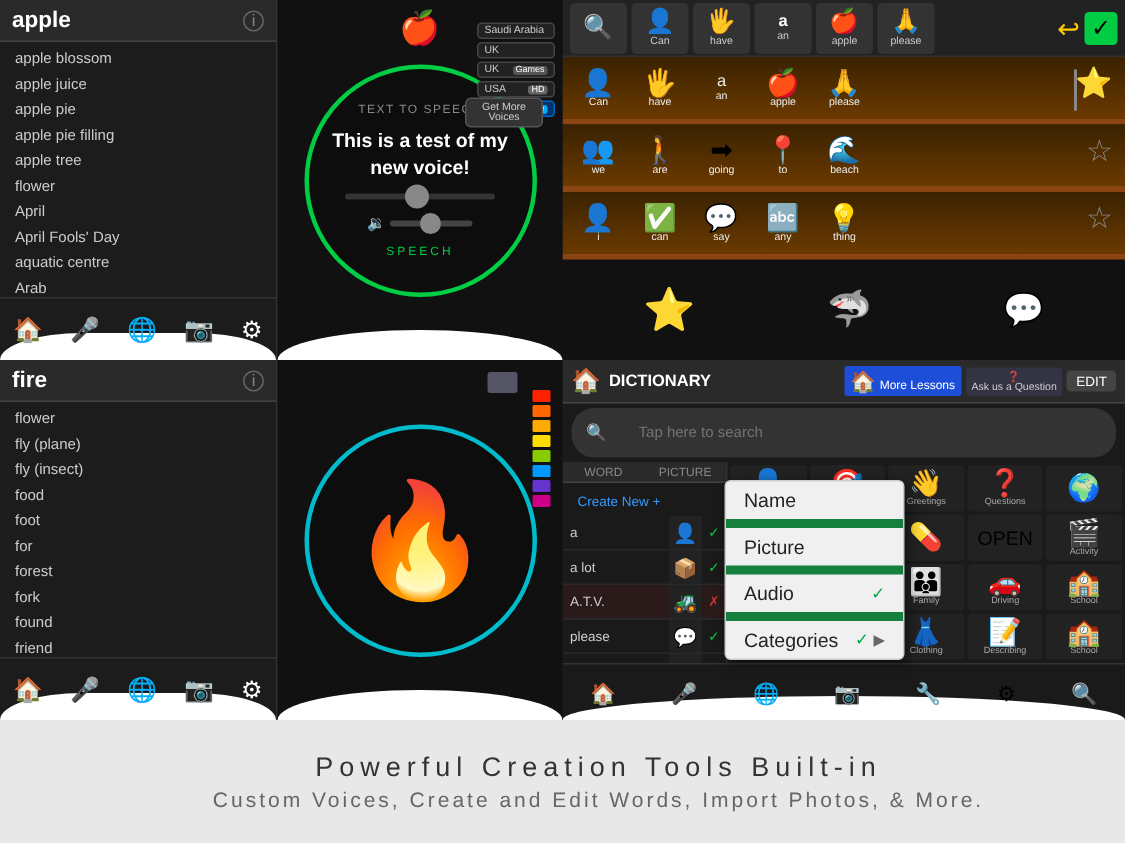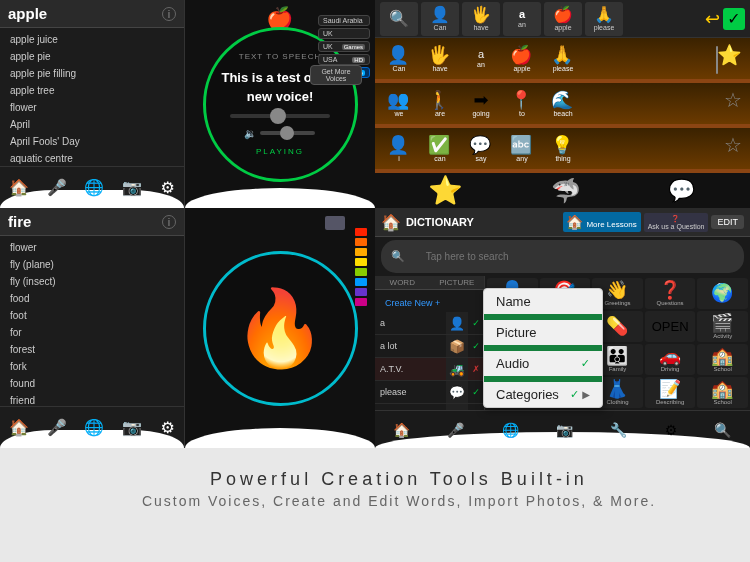--- a/index.html
+++ b/index.html
@@ -13,21 +13,21 @@
 
     .main-container {
       width: 750px;
       height: 562px;
       display: flex;
       flex-direction: column;
     }
 
     .top-section {
       display: flex;
-      height: 208px;
+      height: 240px;
       background: #1a1a1a;
     }
 
     .bottom-section {
       display: flex;
       height: 240px;
       background: #1a1a1a;
     }
 
     .footer-section {
@@ -473,20 +473,21 @@
 <div class="main-container">
 
   <div class="top-section">
 
     <div class="left-panel">
       <div class="panel-header">
         <span class="panel-title">apple</span>
         <div class="info-icon">i</div>
       </div>
       <div class="word-list">
+        <div class="word-item">apple blossom</div>
         <div class="word-item">apple juice</div>
         <div class="word-item">apple pie</div>
         <div class="word-item">apple pie filling</div>
         <div class="word-item">apple tree</div>
         <div class="word-item">flower</div>
         <div class="word-item">April</div>
         <div class="word-item">April Fools' Day</div>
         <div class="word-item">aquatic centre</div>
         <div class="word-item">Arab</div>
 
@@ -511,21 +512,21 @@
           <div style="width:16px;height:16px;background:#888;border-radius:50%;position:absolute;top:-6px;left:40px;"></div>
         </div>
         <div style="display:flex;gap:10px;margin-top:10px;">
           <div style="display:flex;align-items:center;gap:3px;">
             <span style="color:#666;font-size:10px;">🔉</span>
             <div style="width:55px;height:4px;background:#444;border-radius:2px;position:relative;">
               <div style="width:14px;height:14px;background:#888;border-radius:50%;position:absolute;top:-5px;left:20px;"></div>
             </div>
           </div>
         </div>
-        <span class="playing-label">PLAYING</span>
+        <span class="playing-label">SPEECH</span>
       </div>
 
       <div style="position:absolute; right:5px; top:10px;">
         <div class="get-more-btn">Get More Voices</div>
         <div style="margin-top:5px; display:flex; flex-direction:column; gap:2px;">
           <div class="voice-item">Saudi Arabia</div>
           <div class="voice-item">UK</div>
           <div class="voice-item" style="justify-content:space-between;">UK <span class="voice-badge">Games</span></div>
           <div class="voice-item" style="justify-content:space-between;">USA <span class="voice-badge hd">HD</span></div>
           <div class="voice-item" style="background:#003366;border-color:#0066cc;">USA <span class="voice-badge selected">Active</span></div>
@@ -698,21 +699,21 @@
 
       <div style="position:absolute;bottom:0;left:0;right:0;height:20px;background:#fff;border-radius:50% 50% 0 0/20px 20px 0 0;"></div>
     </div>
 
     <div class="dict-panel" style="position:relative;">
 
       <div class="dict-header">
         <span style="font-size:16px;">🏠</span>
         <span class="dict-title">DICTIONARY</span>
         <div style="display:flex;align-items:center;gap:3px;margin-left:auto;">
-          <div style="background:#0369a1;color:#fff;font-size:8px;padding:2px 4px;border-radius:2px;cursor:pointer;">
+          <div style="background:#1d4ed8;color:#fff;font-size:8px;padding:2px 4px;border-radius:2px;cursor:pointer;">
             <div style="font-size:14px;display:inline;">🏠</div>
             <span>More Lessons</span>
           </div>
           <div style="background:#334;color:#ccc;font-size:7px;padding:2px 4px;border-radius:2px;cursor:pointer;text-align:center;">
             <div>❓</div>
             <span>Ask us a Question</span>
           </div>
           <div style="background:#444;color:#fff;font-size:9px;padding:2px 6px;border-radius:3px;cursor:pointer;">EDIT</div>
         </div>
       </div>

